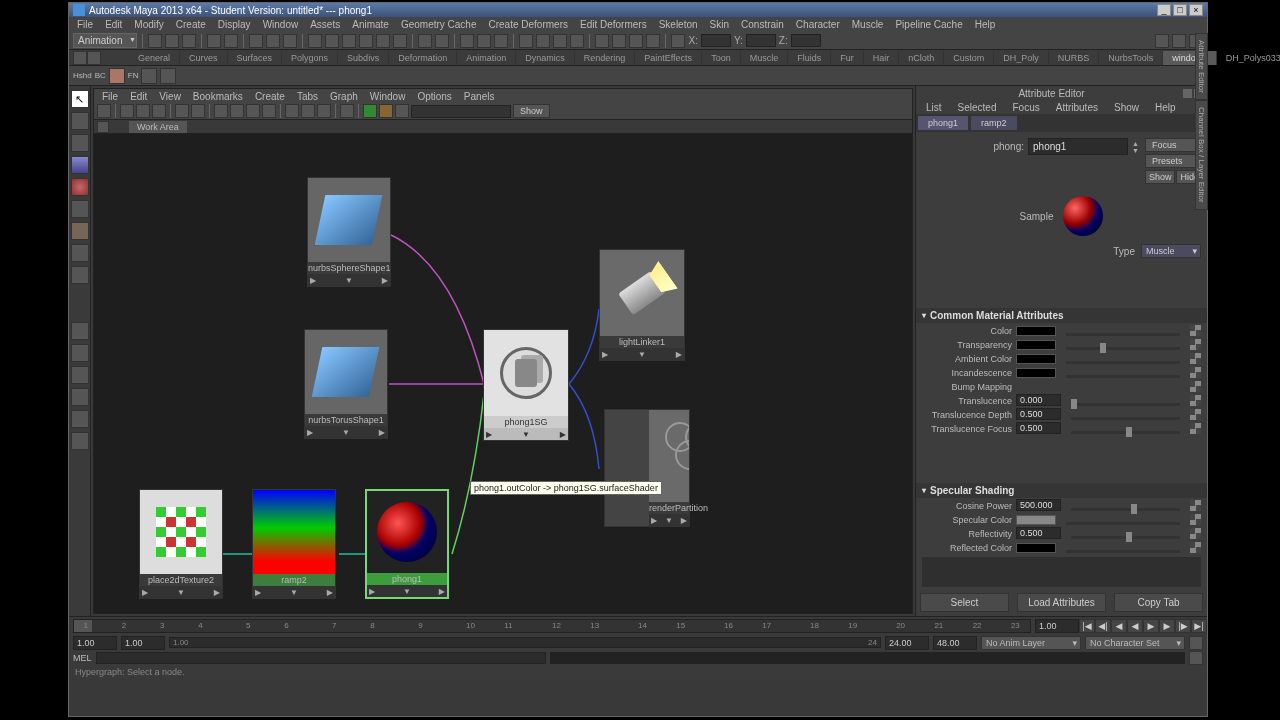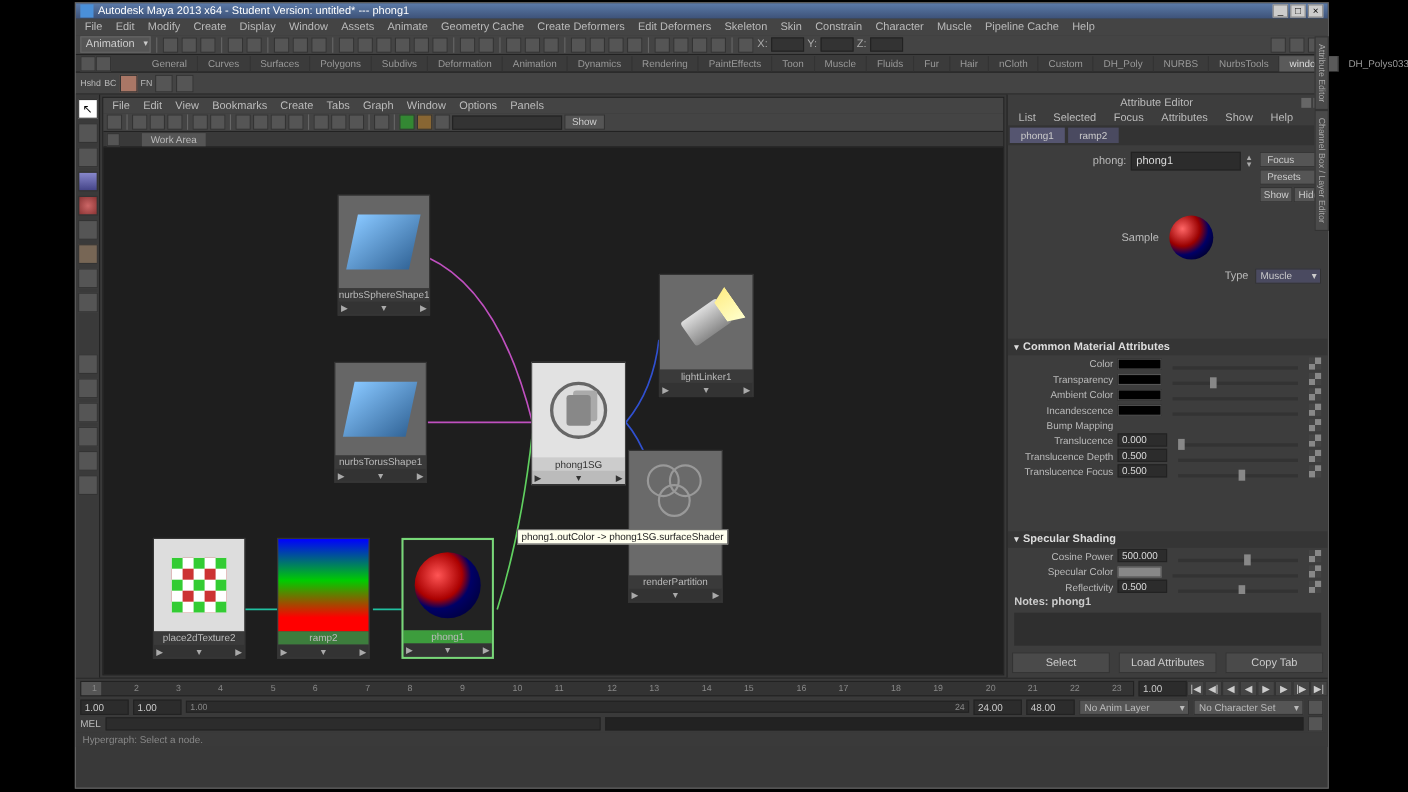--- a/index.html
+++ b/index.html
@@ -342,21 +342,21 @@
               <div class="flashlight"></div>
             </div>
           <div class="node-label">lightLinker1</div>
           <div class="node-ports">
               <span class="port">▶</span>
               <span class="port">▼</span>
               <span class="port">▶</span>
             </div>
         </div>
 
-        <div class="node" style="left:477px; top:275px; width:86px; height:139px;">
+        <div class="node" style="left:510px; top:275px; width:86px; height:118px;padding-left:44px;">
           <div class="node-swatch" style="background:#6a6a6a;position:relative;overflow:hidden;">
             <div style="width:30px;height:30px;border:2px solid #999;border-radius:50%;position:absolute;left:16px;top:12px;"></div>
             <div style="width:30px;height:30px;border:2px solid #999;border-radius:50%;position:absolute;left:36px;top:12px;"></div>
             <div style="width:30px;height:30px;border:2px solid #999;border-radius:50%;position:absolute;left:26px;top:30px;"></div>
           </div>
           <div class="node-label">renderPartition</div>
           <div class="node-ports">
               <span class="port">▶</span>
               <span class="port">▼</span>
               <span class="port">▶</span>
@@ -534,21 +534,20 @@
             <span class="attr-row-label">Reflected Color</span>
             <div class="attr-swatch"></div>
             <div class="attr-slider"></div>
             <div class="checker"></div>
           </div>
 
         <div class="section-header collapsed">Special Effects</div>
         <div class="section-header collapsed" style="opacity:.6">Matte Opacity</div>
       </div>
 
-      <div class="notes-label">Notes: phong1</div>
       <div class="notes-area"></div>
 
       <div class="bottom-btns">
         <div class="wide-btn">Select</div>
         <div class="wide-btn">Load Attributes</div>
         <div class="wide-btn">Copy Tab</div>
       </div>
     </div>
 
     <div class="side-tabs">

